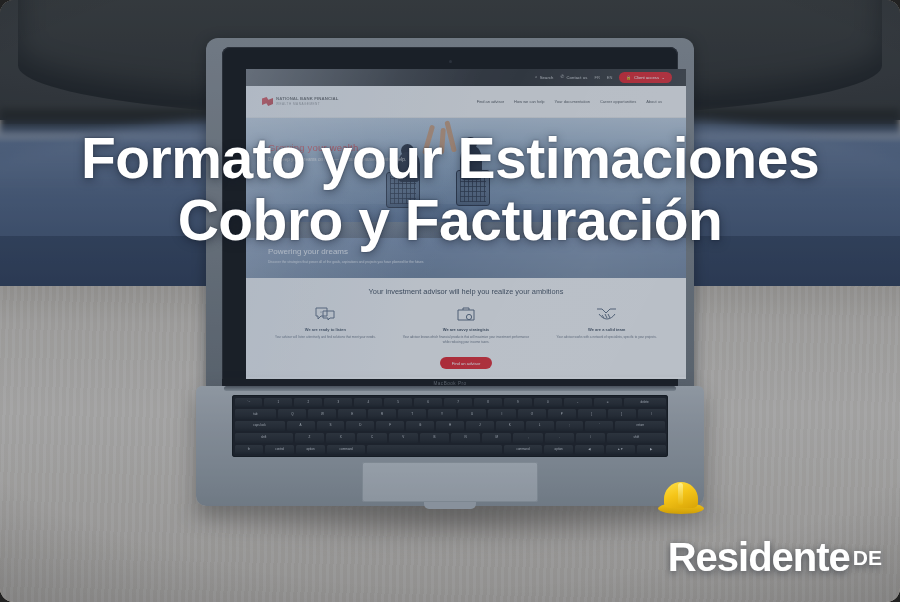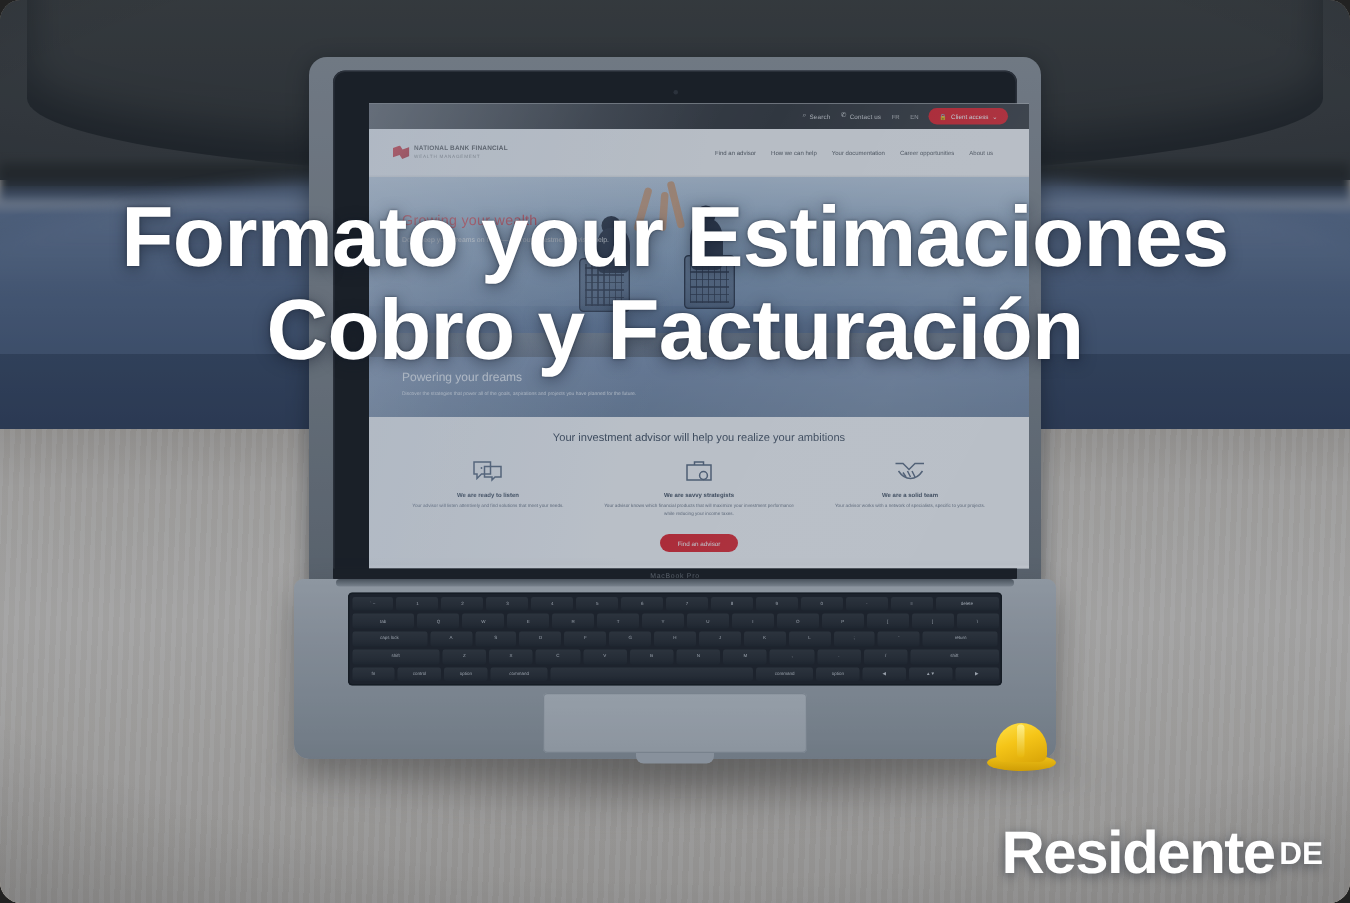--- a/index.html
+++ b/index.html
@@ -161,21 +161,21 @@
     background:radial-gradient(120% 95% at 50% 45%,rgba(0,0,0,0) 55%,rgba(0,0,0,.28) 100%);}
 
   .title{position:absolute;left:0;top:128px;width:900px;text-align:center;
     color:#fff;font-size:57px;font-weight:bold;line-height:1.08;letter-spacing:-.5px;
     text-shadow:0 2px 10px rgba(18,26,40,.55),0 0 2px rgba(18,26,40,.6);}
   .title .l2{display:block;}
 
   .footer-txt{position:absolute;left:18px;bottom:18px;color:#fff;font-size:15.5px;
     letter-spacing:.1px;text-shadow:0 1px 5px rgba(20,28,40,.6);}
 
-  .logo{position:absolute;right:18px;bottom:14px;text-align:right;color:#fff;
+  .logo{position:absolute;right:18px;bottom:26px;text-align:right;color:#fff;
     text-shadow:0 2px 7px rgba(20,28,40,.55);}
   .logo-l1{font-size:40px;font-weight:bold;line-height:.96;letter-spacing:-1px;}
   .logo-l1 .small{font-size:21px;letter-spacing:0;vertical-align:0.28em;margin-left:3px;}
   .logo-l2{font-size:40px;font-weight:bold;line-height:1;letter-spacing:-1px;margin-top:-2px;}
   .logo-l2 .dotcom{font-size:20px;font-weight:bold;letter-spacing:0;vertical-align:-0.03em;margin-left:2px;}
   .helmet{position:absolute;right:196px;bottom:86px;width:46px;height:34px;}
   .helmet .dome{position:absolute;left:6px;top:0;width:34px;height:26px;
     border-radius:17px 17px 5px 5px;
     background:linear-gradient(160deg,#ffe14a 0%,#f5c518 45%,#d8a407 100%);}
   .helmet .ridge{position:absolute;left:20px;top:1px;width:5px;height:22px;border-radius:3px;

